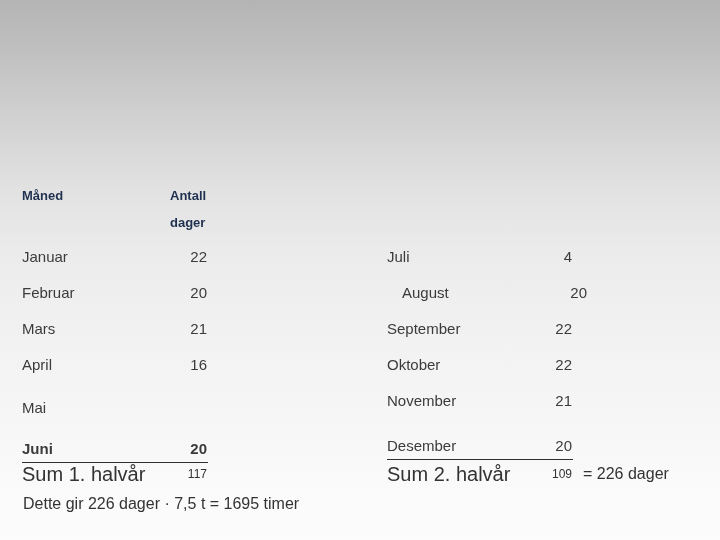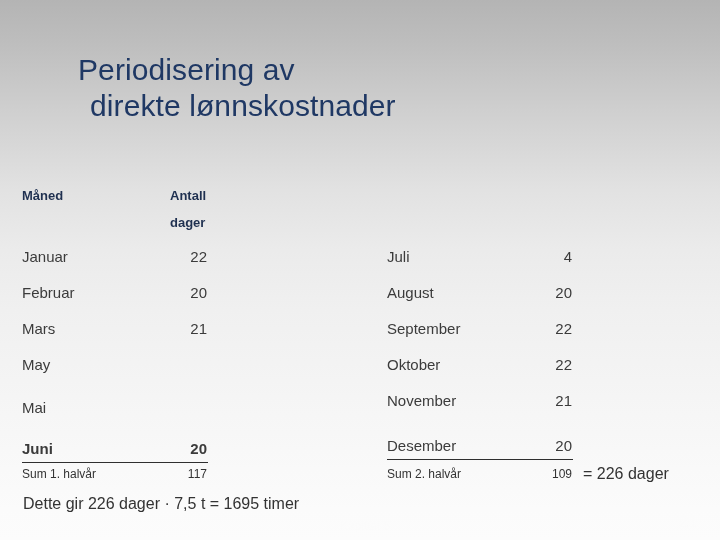--- a/index.html
+++ b/index.html
@@ -126,21 +126,21 @@
   .sumrow {
     position: absolute;
     left: 0;
     height: 30px;
   }
   .sumrow .lbl {
     position: absolute;
     left: 0;
     top: 0;
     color: #333333;
-    font-size: 12px;
+    font-size: 20px;
     line-height: 24px;
     white-space: nowrap;
   }
   .sumrow .val {
     position: absolute;
     left: 90px;
     top: 0;
     width: 95px;
     text-align: right;
     color: #333333;
@@ -185,24 +185,20 @@
     color: #fbfbfb;
     font-size: 17px;
     line-height: 22px;
   }
 </style>
 </head>
 <body>
 
 <div id="slide">
 
-  <div id="title-block">
-    <span class="tline1">Periodisering av</span><br>
-    <span class="tline2">direkte lønnskostnader</span>
-  </div>
 
 
   <div id="table-area">
 
     <div class="col col-left">
 
       <div class="hdr hdr-maned">Måned</div>
       <div class="hdr hdr-antall">Antall</div>
       <div class="hdr hdr-dager">dager</div>
 
@@ -212,21 +208,22 @@
       </div>
       <div class="row" style="top:100px;">
         <span class="lbl">Februar</span>
         <span class="val">20</span>
       </div>
       <div class="row" style="top:136px;">
         <span class="lbl">Mars</span>
         <span class="val">21</span>
       </div>
       <div class="row" style="top:172px;">
-        <span class="lbl">May</span>
+        <span class="lbl">April</span>
+        <span class="val">16</span>
       </div>
       <div class="row" style="top:208px;margin-top:7px;">
         <span class="lbl">Mai</span>
       </div>
       <div class="row ruled" style="top:256px;font-weight:bold;">
         <span class="lbl">Juni</span>
         <span class="val">20</span>
       </div>
 
       <div class="sumrow" style="top:280px;">
@@ -234,21 +231,21 @@
         <span class="val">117</span>
       </div>
     </div>
 
     <div class="col col-right">
 
       <div class="row" style="top:64px;">
         <span class="lbl">Juli</span>
         <span class="val">4</span>
       </div>
-      <div class="row" style="top:100px;">
+      <div class="row" style="top:100px;margin-left:15px;">
         <span class="lbl">August</span>
         <span class="val">20</span>
       </div>
       <div class="row" style="top:136px;">
         <span class="lbl">September</span>
         <span class="val">22</span>
       </div>
       <div class="row" style="top:172px;">
         <span class="lbl">Oktober</span>
         <span class="val">22</span>

